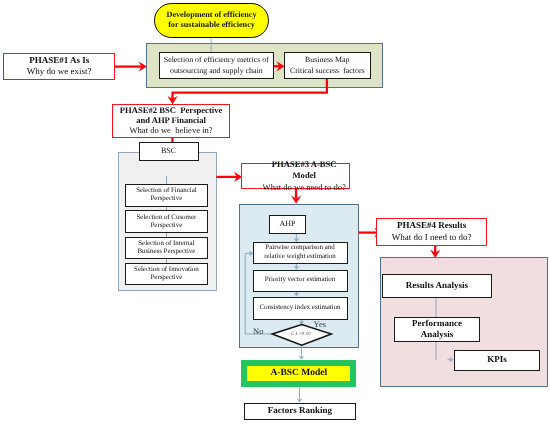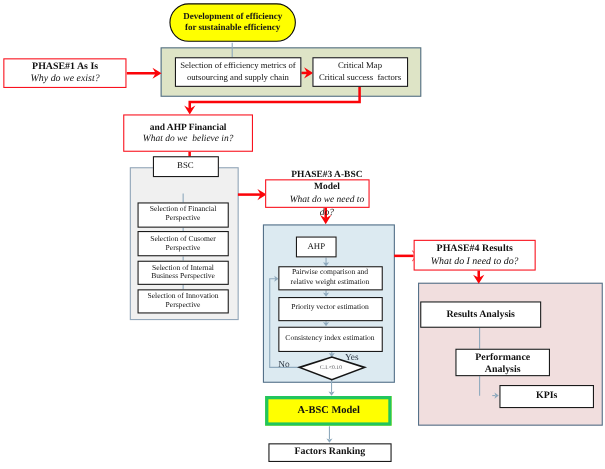--- a/index.html
+++ b/index.html
@@ -15,28 +15,28 @@
   .panel-green{background:#dee4c6;}
   .panel-blue{background:#dceaf1;}
   .panel-pink{background:#f1dede;}
   .panel-grey{background:#f0f0f0;border:1px solid #93a7ba;}
 
   
   .box{background:#ffffff;border:1.75px solid #1a1a1a;
        display:flex;align-items:center;justify-content:center;text-align:center;
        line-height:1.08;color:#111;}
   .box-thin{border-width:1.45px;}
-  .box-yellow{background:#ffff00;border:3px solid #22c55e;font-weight:bold;}
+  .box-yellow{background:#ffff00;border:6px solid #22c55e;font-weight:bold;}
 
   
   .phase{background:#ffffff;border:1.5px solid #f9131f;
          display:flex;flex-direction:column;align-items:center;justify-content:center;
          text-align:center;color:#111;line-height:1.14;}
   .phase .t{font-weight:bold;}
-  .phase .q{font-style:italic;}
+  .phase .q{}
 
   
   .stadium{background:#ffff00;border:1.9px solid #0a0a0a;border-radius:19px;
            display:flex;align-items:center;justify-content:center;text-align:center;
            font-weight:bold;line-height:1.15;color:#161616;}
 
   .lbl{color:#2b3e4d;}
   svg.lines{position:absolute;left:0;top:0;width:550px;height:426px;overflow:visible;pointer-events:none;z-index:1;}
   .abs{z-index:2;}
   .panel,.panel-grey{z-index:0 !important;}
@@ -57,31 +57,32 @@
 
   <div class="abs box" style="left:159px;top:52.4px;width:114.6px;height:26.7px;font-size:7.9px;line-height:10.5px;">
     <div>
       <span>Selection of efficiency metrics of</span><br>
       <span>outsourcing and supply chain</span>
     </div>
   </div>
 
   <div class="abs box" style="left:284px;top:52.4px;width:86.5px;height:26.7px;font-size:7.9px;line-height:10.5px;">
     <div>
-      <span>Critical Map</span><br>
+      <span>Business Map</span><br>
       <span>Critical success&nbsp; factors</span>
     </div>
   </div>
 
   <div class="abs phase" style="left:3.2px;top:52.5px;width:112px;height:27px;font-size:9px;line-height:11.5px;">
     <div class="t">PHASE#1 As Is</div>
     <div class="q">Why do we exist?</div>
   </div>
 
   <div class="abs phase" style="left:112.3px;top:104px;width:117.5px;height:33.5px;font-size:8.6px;line-height:9.9px;">
+    <div class="t">PHASE#2 BSC&nbsp; Perspective</div>
     <div class="t">and AHP Financial</div>
     <div class="q">What do we&nbsp; believe in?</div>
   </div>
 
   <div class="abs panel-grey" style="left:117.5px;top:151.5px;width:99px;height:139px;"></div>
 
   <div class="abs box" style="left:138.5px;top:142px;width:60px;height:18.5px;font-size:8px;text-align:right;">
     <span>BSC</span>
   </div>
 
@@ -103,21 +104,21 @@
       <span>Business Perspective</span>
     </div>
   </div>
   <div class="abs box box-thin" style="left:125px;top:263.1px;width:82.8px;height:21.8px;font-size:6.9px;line-height:8px;">
     <div>
       <span>Selection of Innovation</span><br>
       <span>Perspective</span>
     </div>
   </div>
 
-  <div class="abs phase" style="left:241.2px;top:162.6px;width:95px;height:26.5px;font-size:8.6px;line-height:11.5px;padding-left:17px;">
+  <div class="abs phase" style="left:241.2px;top:162.6px;width:109px;height:26.5px;font-size:8.6px;line-height:11.5px;padding-left:17px;">
     <div class="t">PHASE#3 A-BSC Model</div>
     <div class="q">What do we need to do?</div>
   </div>
 
   <div class="abs panel panel-blue" style="left:239px;top:204px;width:120px;height:144px;"></div>
 
   <div class="abs box" style="left:269px;top:214.5px;width:37px;height:19px;font-size:8px;">
     <span>AHP</span>
   </div>
 
@@ -147,21 +148,21 @@
   <div class="abs phase" style="left:376px;top:218.4px;width:111.1px;height:27.2px;font-size:9px;line-height:11.5px;">
     <div class="t">PHASE#4 Results</div>
     <div class="q">What do I need to do?</div>
   </div>
 
   <div class="abs panel panel-pink" style="left:379.5px;top:257px;width:168px;height:130px;"></div>
 
   <div class="abs box" style="left:382px;top:274px;width:110px;height:23.5px;font-size:9px;font-weight:bold;">
     <span>Results Analysis</span>
   </div>
-  <div class="abs box" style="left:414px;top:317px;width:86px;height:24.5px;font-size:9px;font-weight:bold;line-height:11px;align-items:flex-end;">
+  <div class="abs box" style="left:394px;top:317px;width:86px;height:24.5px;font-size:9px;font-weight:bold;line-height:11px;">
     <div>
       <span>Performance</span><br>
       <span>Analysis</span>
     </div>
   </div>
   <div class="abs box" style="left:454px;top:349.5px;width:86px;height:21px;font-size:9px;font-weight:bold;">
     <span>KPIs</span>
   </div>
 
   <div class="abs box box-yellow" style="left:241.4px;top:359.8px;width:114.9px;height:27.1px;font-size:9.5px;">

